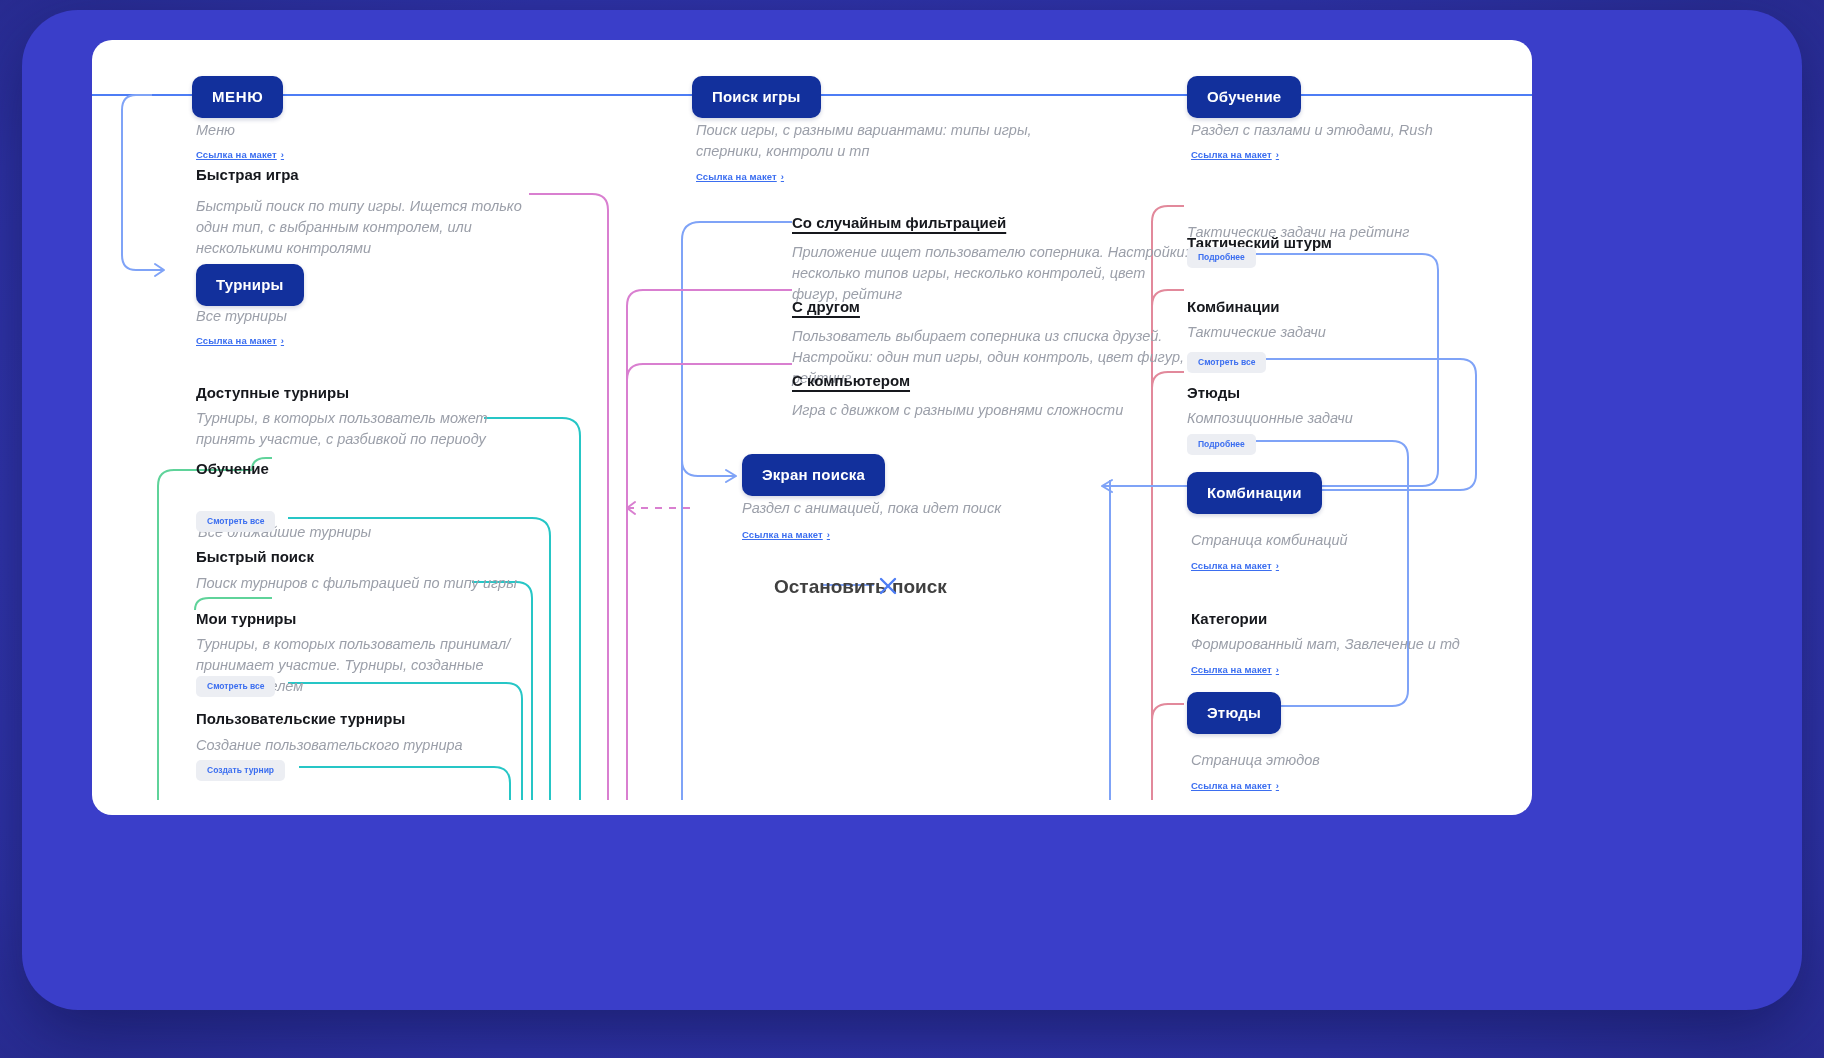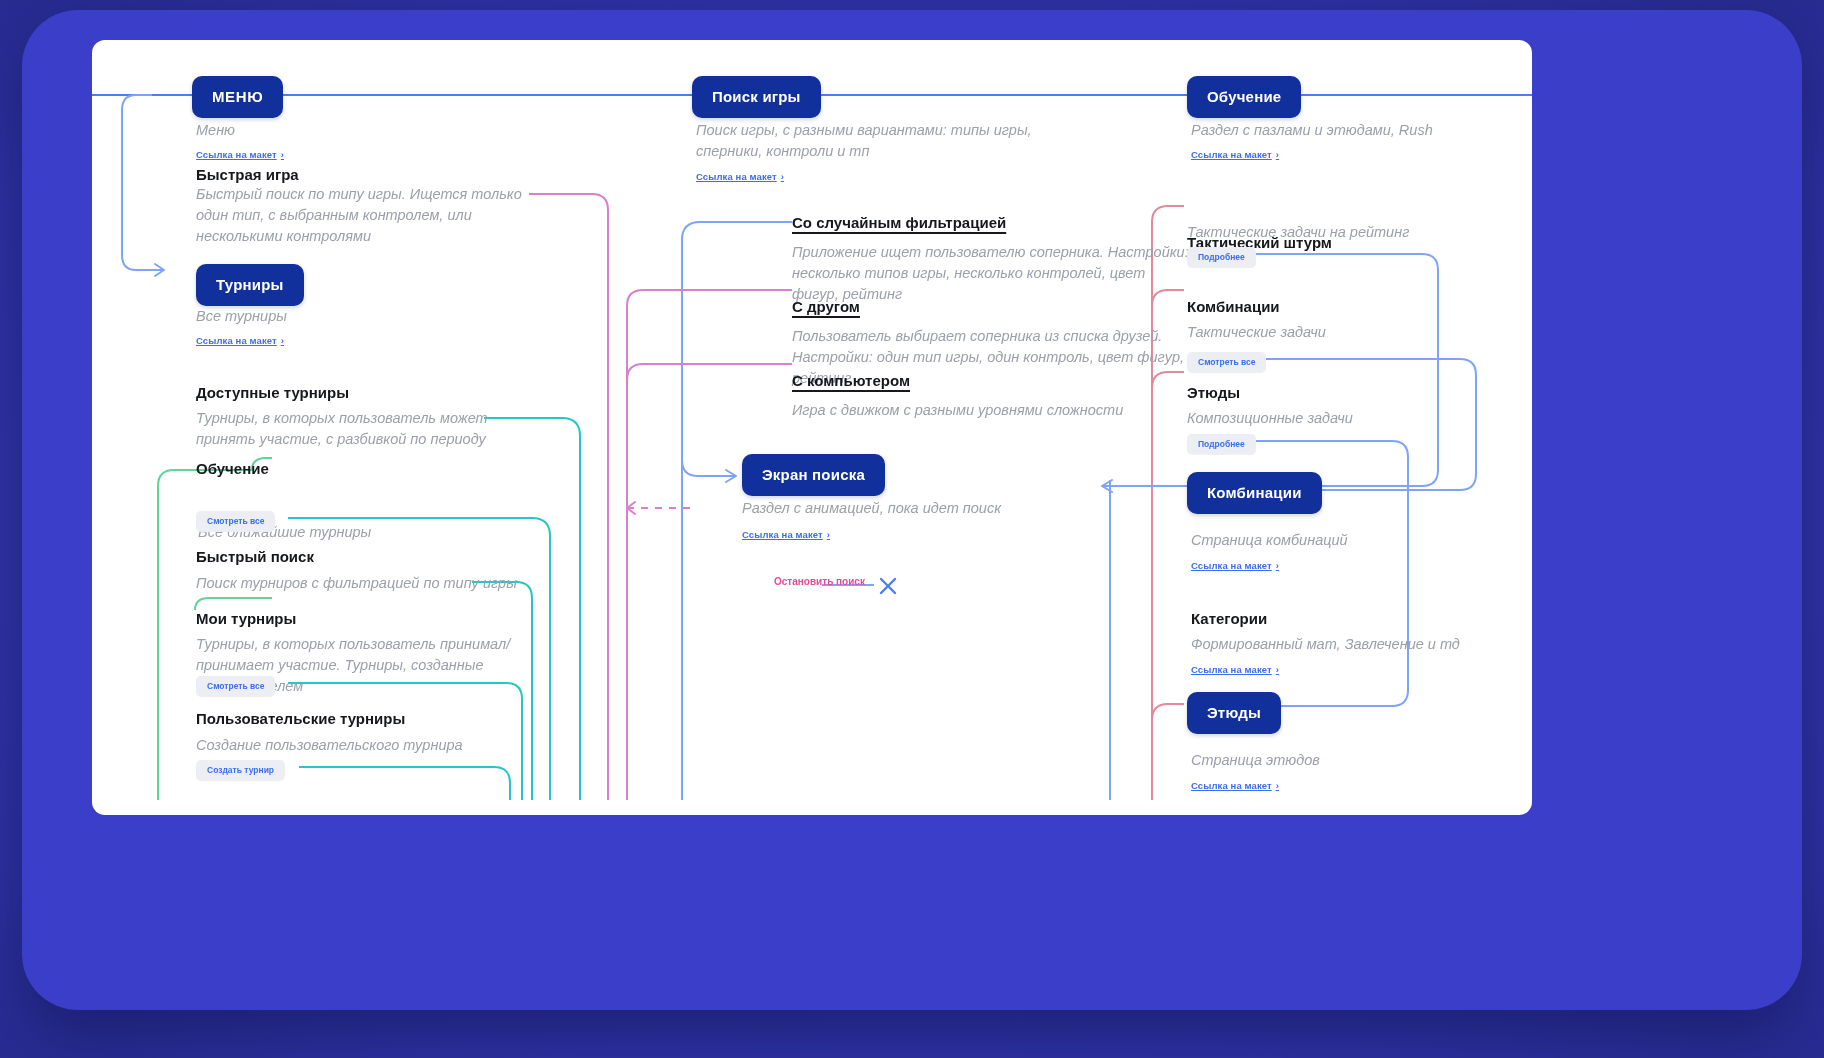--- a/index.html
+++ b/index.html
@@ -21,21 +21,21 @@
     position: absolute;
     left: 22px; top: 10px; width: 1780px; height: 1000px;
     border-radius: 56px;
     background: #3a3ec9;
     box-shadow: 0 22px 70px rgba(10,12,60,.55);
   }
   .card {
     position: absolute;
     left: 70px; top: 30px; width: 1440px; height: 775px;
     background: #ffffff;
-    border-radius: 13px;
+    border-radius: 20px;
     overflow: hidden;
   }
 
   
   .wires { position: absolute; left: 0; top: 0; width: 1440px; height: 775px; pointer-events: none; }
   .wires path, .wires line { fill: none; }
 
   
   .rail {
     position: absolute; left: 0; top: 54px; width: 1440px; height: 2px;
@@ -89,21 +89,21 @@
     background: #eceef3;
     color: #3b6ef0;
     font-size: 8.5px;
     font-weight: bold;
     padding: 5px 11px 6px;
     border-radius: 5px;
     white-space: nowrap;
   }
   .stoprow {
     position: absolute;
-    font-size: 10px; font-weight: bold; color: #ec4899;
+    font-size: 19px; font-weight: bold; color: #404040;
     white-space: nowrap;
     margin-left: 32px;
   }
   .xicon { position: absolute; width: 20px; height: 20px; }
 
   .abs { position: absolute; }
 </style>
 </head>
 <body>
 
@@ -172,21 +172,21 @@
         </div>
         <div class="abs" style="left:4px; top:104px;">
           <a class="maket" href="#">
             <span>Ссылка на макет</span><span class="chev">›</span>
           </a>
         </div>
 
         <div class="abs" style="left:4px; top:126px;">
           <h3 class="sect-title">Быстрая игра</h3>
         </div>
-        <div class="abs" style="left:4px; top:144px; width:340px;">
+        <div class="abs" style="left:4px; top:156px; width:340px;">
           <p class="desc">Быстрый поиск по типу игры. Ищется только один тип, с выбранным контролем, или несколькими контролями</p>
         </div>
 
         <div class="abs" style="left:4px; top:224px;">
           <div class="node">Турниры</div>
         </div>
         <div class="abs" style="left:4px; top:266px;">
           <p class="desc">Все турниры</p>
         </div>
         <div class="abs" style="left:4px; top:290px;">

